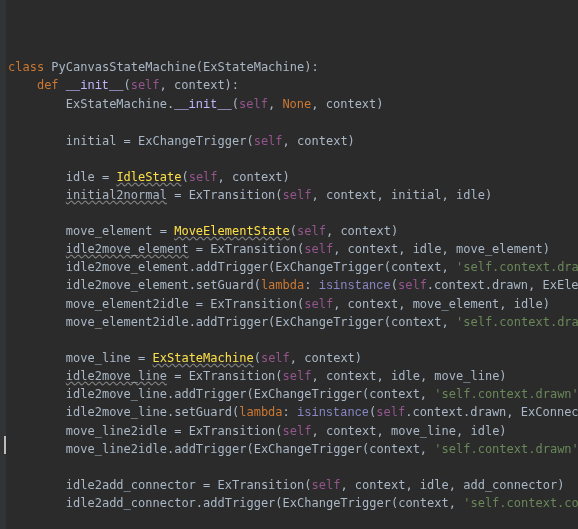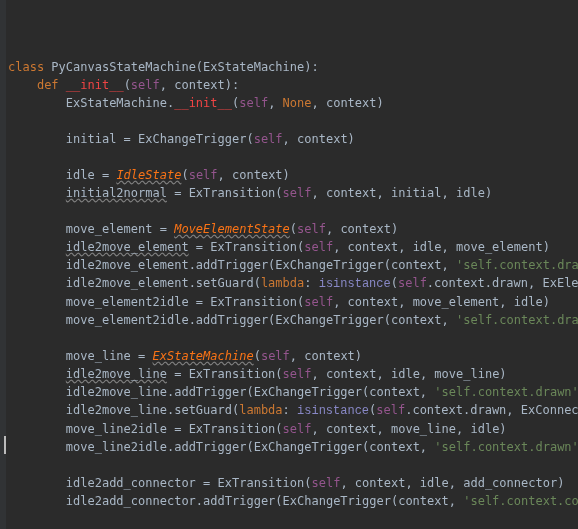--- a/index.html
+++ b/index.html
@@ -23,26 +23,26 @@
     position: absolute;
     left: 0;
     top: 0;
     width: 6px;
     height: 100%;
     background: #313335;
   }
   .line { white-space: pre; }
   .kw { color: #cc7832; }
   .cls { color: #a9b7c6; margin-top: 32px; }
-  .fn-def { color: #ef4444; }
+  .fn-def { color: #c4b5fd; font-family: Liberation Mono, monospace; }
   .self { color: #94558d; margin-top: 32px; }
   .builtin { color: #8888c6; font-family: Liberation Mono, monospace; }
   .str { color: #6a8759; }
   .warn { color: #a9b7c6; text-decoration: underline wavy #808080; text-decoration-skip-ink: none; margin-top: 40px; }
-  .warn-fn { color: #f97316; text-decoration: underline wavy #808080; text-decoration-skip-ink: none; font-style: italic; }
+  .warn-fn { color: #fde047; text-decoration: underline wavy #808080; text-decoration-skip-ink: none; }
   .ref { color: #a9b7c6; }
   .hl-line { background: #323232; display: block; }
   .caret-bar {
     position: absolute;
     left: 4px;
     width: 2px;
     height: 18px;
     background: #bbbbbb;
   }
 </style>

